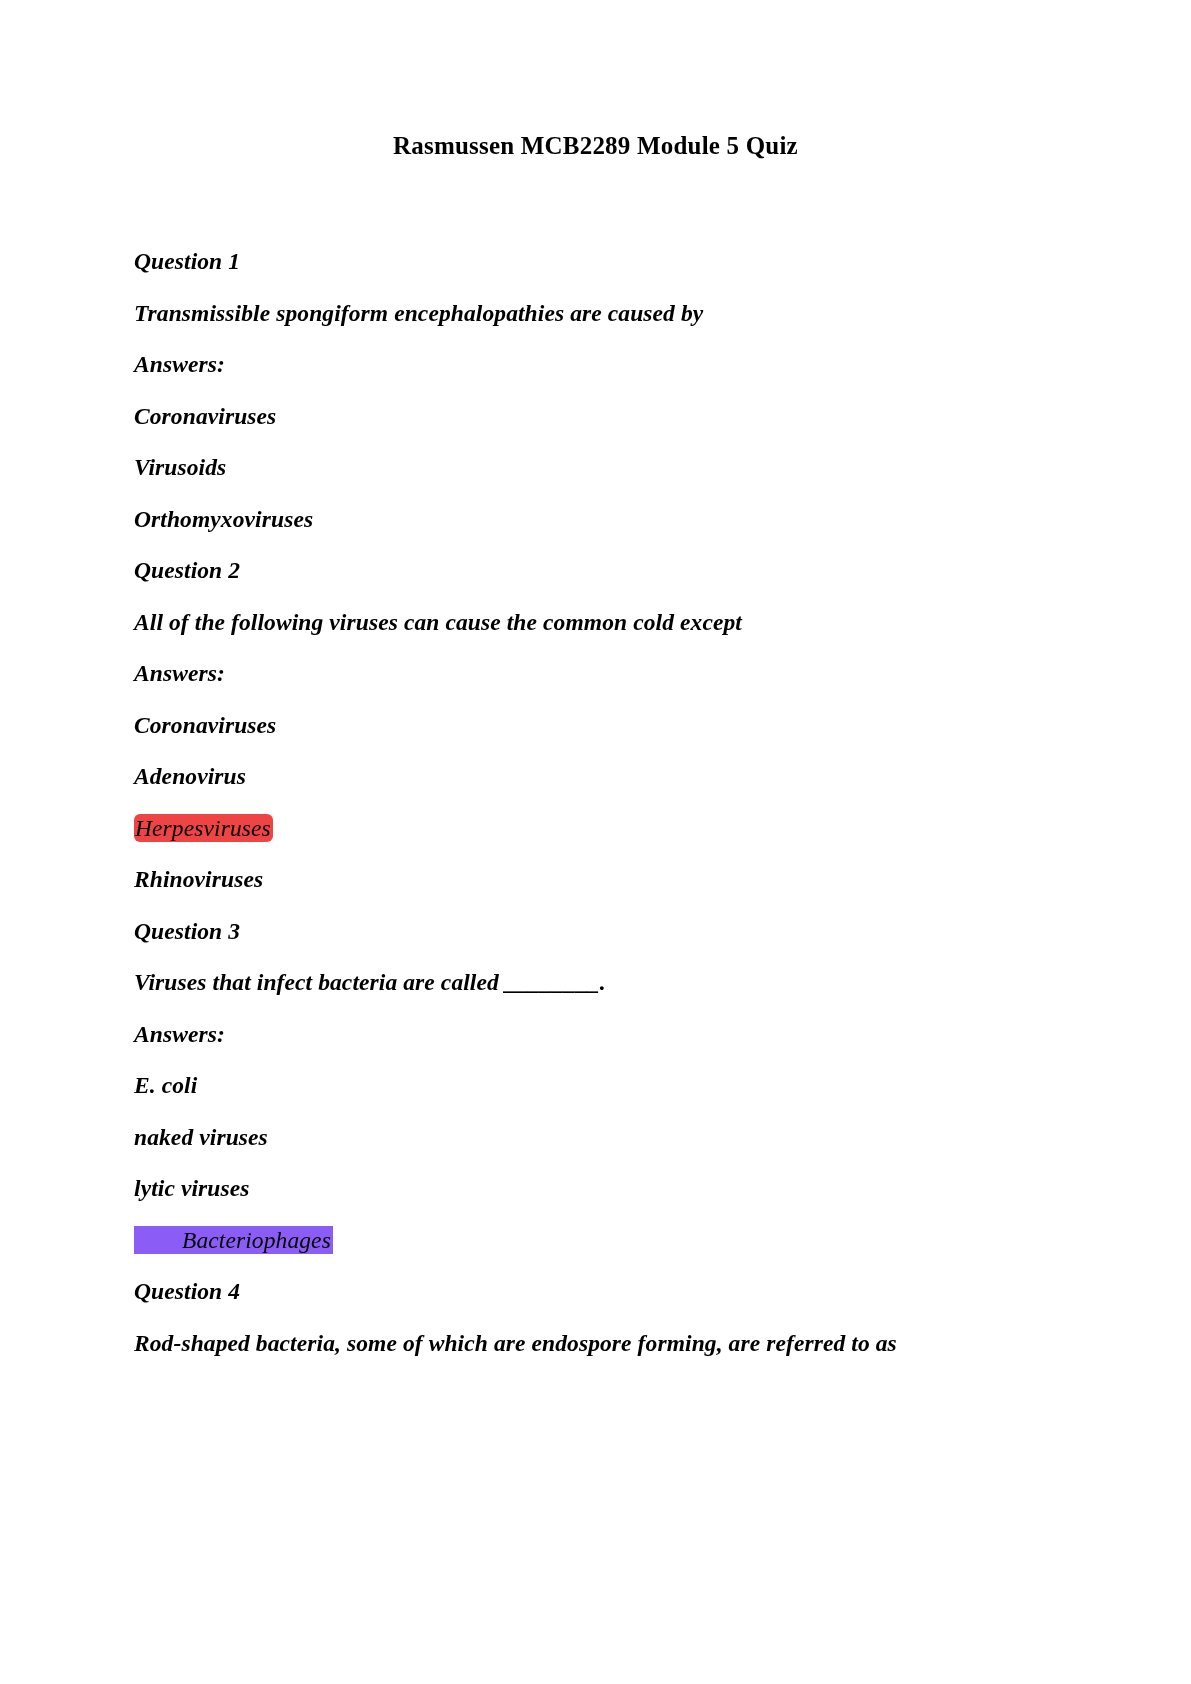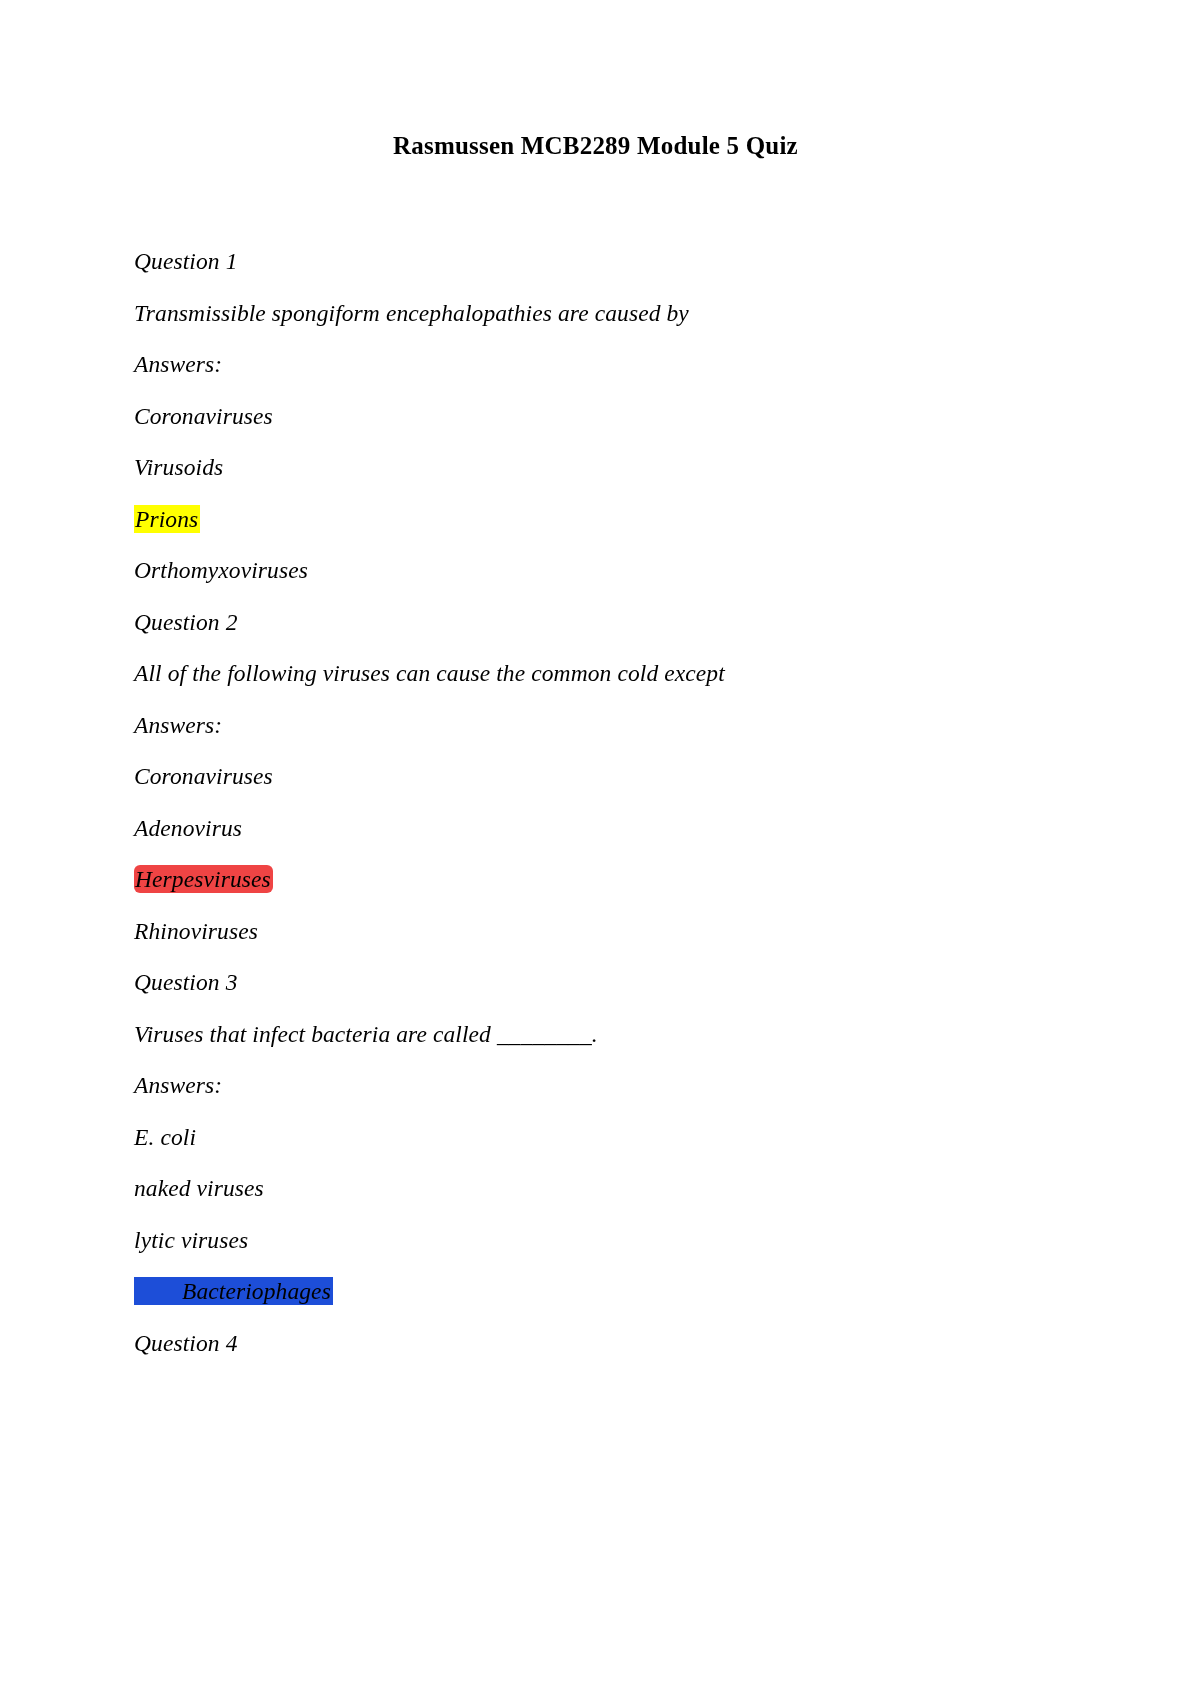--- a/index.html
+++ b/index.html
@@ -45,21 +45,21 @@
     left: 134px;
     top: 236px;
     width: 940px;
   }
 
   .line {
     height: 51.5px;
     line-height: 51.5px;
     font-size: 23.5px;
     font-style: italic;
-    font-weight: normal;
+    font-weight: bold;
     white-space: nowrap;
     letter-spacing: 0.1px;
   }
 
   
   .line.answer-correct {
     font-weight: normal;
   }
 
   .hl {
@@ -75,32 +75,32 @@
 <div class="page">
 
   <div class="doc-title">Rasmussen MCB2289 Module 5 Quiz</div>
 
   <div class="body-block">
       <div class="line"><span>Question 1</span></div>
       <div class="line"><span>Transmissible spongiform encephalopathies are caused by</span></div>
       <div class="line"><span>Answers:</span></div>
       <div class="line"><span>Coronaviruses</span></div>
       <div class="line"><span>Virusoids</span></div>
-      <div class="line answer-correct"><span class="hl" style="background-color: rgb(255, 255, 0);">Prions</span></div>
       <div class="line"><span>Orthomyxoviruses</span></div>
       <div class="line"><span>Question 2</span></div>
       <div class="line"><span>All of the following viruses can cause the common cold except</span></div>
       <div class="line"><span>Answers:</span></div>
       <div class="line"><span>Coronaviruses</span></div>
       <div class="line"><span>Adenovirus</span></div>
       <div class="line answer-correct"><span class="hl" style="background-color: #ef4444; border-radius: 6px;">Herpesviruses</span></div>
       <div class="line"><span>Rhinoviruses</span></div>
       <div class="line"><span>Question 3</span></div>
       <div class="line"><span>Viruses that infect bacteria are called ________.</span></div>
       <div class="line"><span>Answers:</span></div>
       <div class="line"><span>E. coli</span></div>
       <div class="line"><span>naked viruses</span></div>
       <div class="line"><span>lytic viruses</span></div>
-      <div class="line answer-correct"><span class="hl" style="background-color: #1d4ed8; padding-left: 48px;">Bacteriophages</span></div>
+      <div class="line answer-correct"><span class="hl" style="background-color: #8b5cf6; padding-left: 48px;">Bacteriophages</span></div>
       <div class="line"><span>Question 4</span></div>
+      <div class="line"><span>Rod-shaped bacteria, some of which are endospore forming, are referred to as</span></div>
     </div>
 
 </div>
 
 </body></html>

